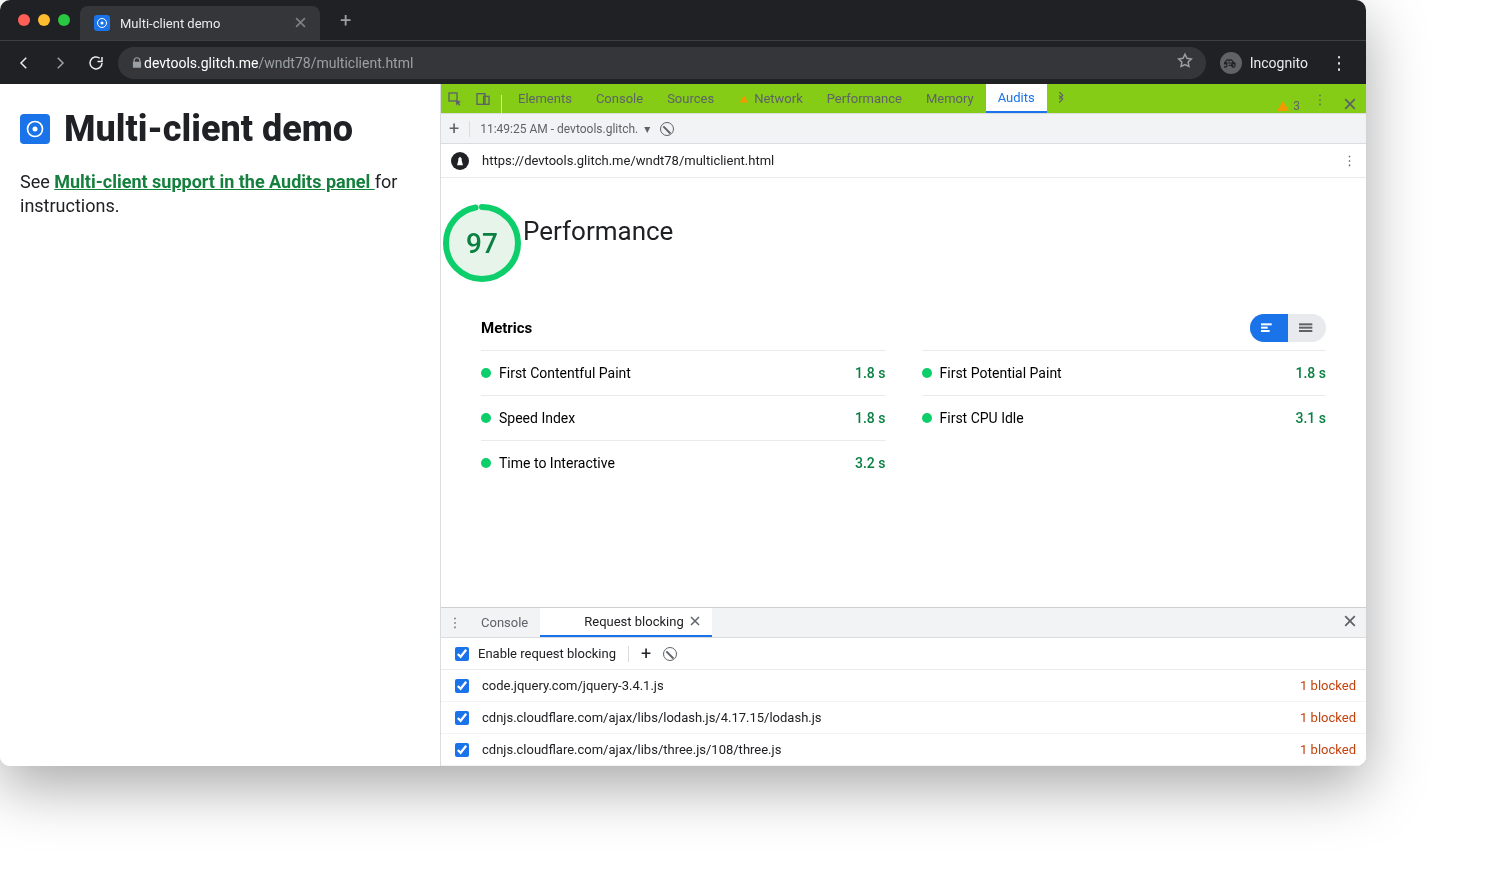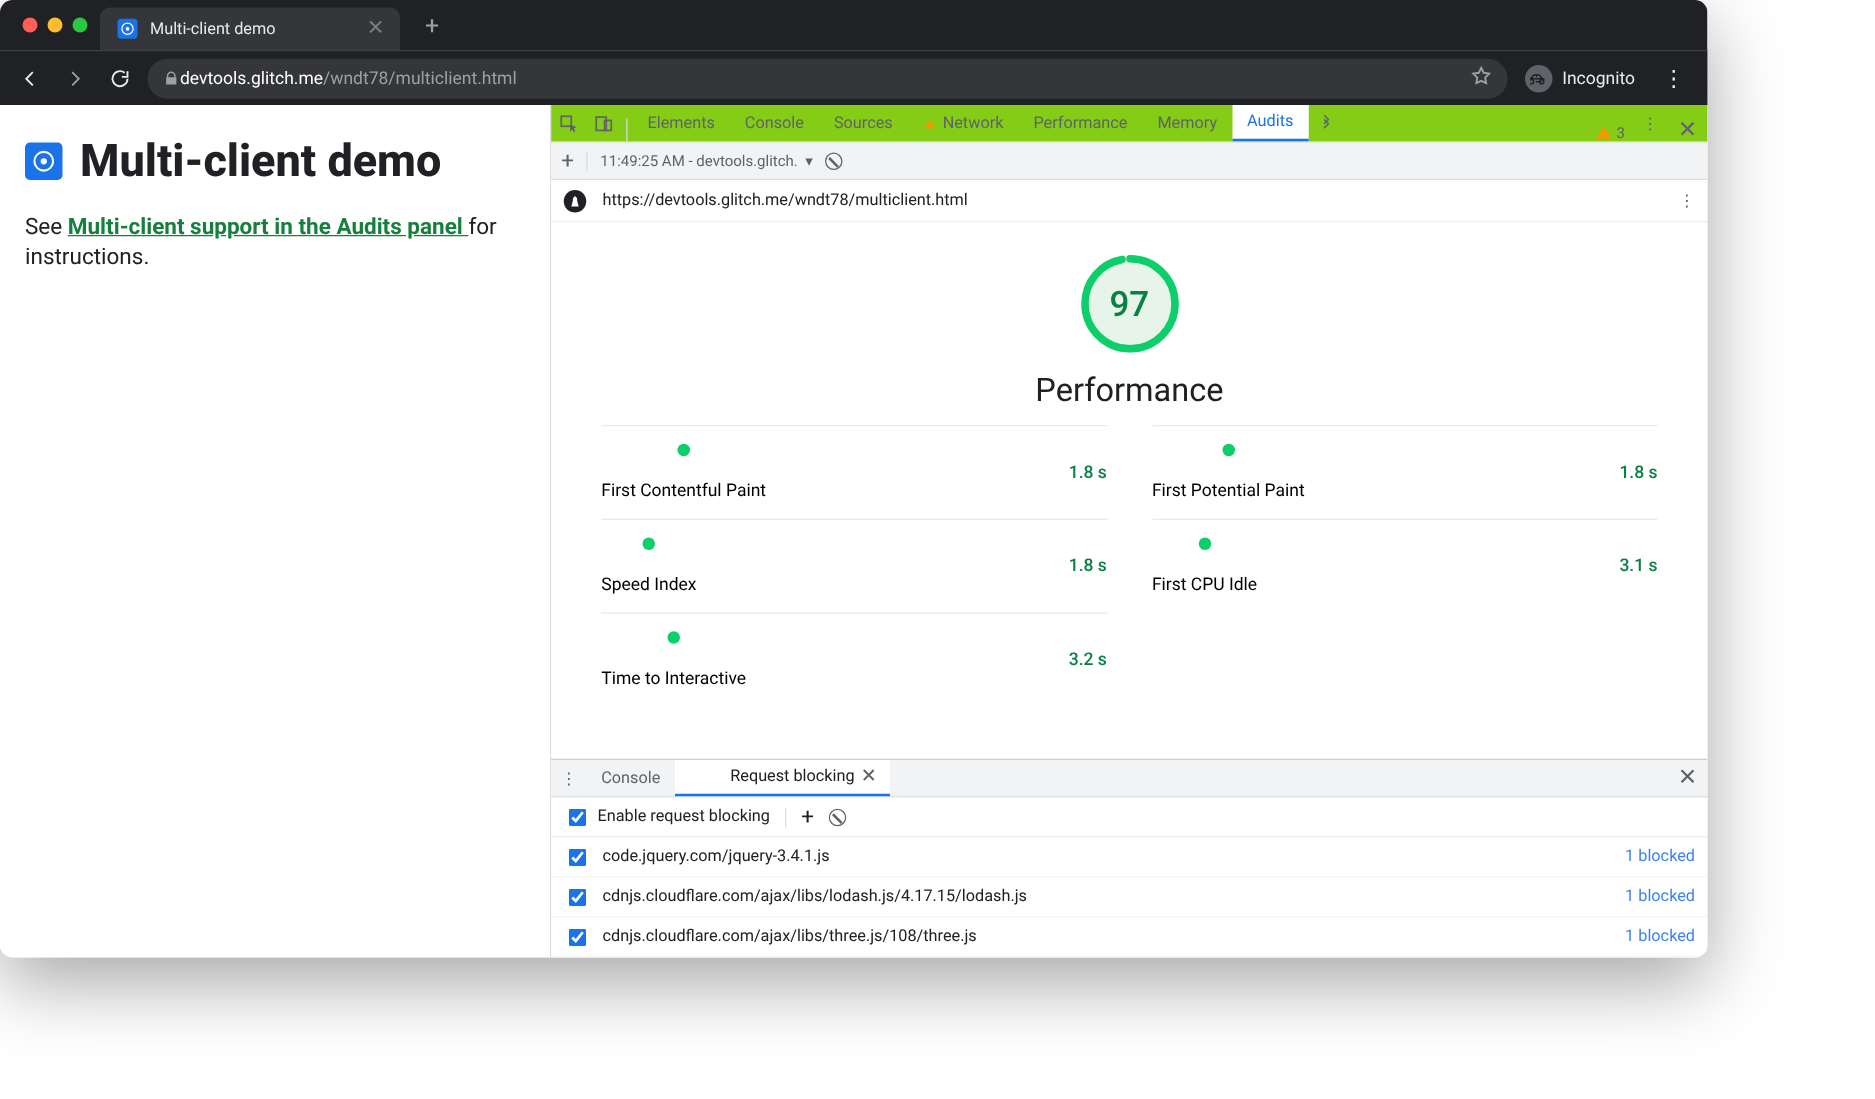--- a/index.html
+++ b/index.html
@@ -80,52 +80,52 @@
   .noentry::after{content:"";position:absolute;left:1px;right:1px;top:50%;height:1.6px;background:#5f6368;transform:rotate(45deg);transform-origin:center;}
 
   
   .aud-url{display:flex;align-items:center;height:34px;border-bottom:1px solid #e8eaed;padding:0 10px;gap:13px;font-size:13px;color:#202124;background:#fff;}
   .lh-icon{width:18px;height:18px;border-radius:50%;background:#202124;display:flex;align-items:center;justify-content:center;}
   .lh-icon svg{width:10px;height:10px;fill:#fff;}
   .aud-url .dots{margin-left:auto;color:#5f6368;cursor:pointer;}
 
   
   .aud-body{flex:1;overflow:auto;background:#fff;}
-  .score-wrap{display:flex;flex-direction:column;align-items:center;padding:24px 0 12px;}
+  .score-wrap{display:flex;flex-direction:row;align-items:flex-start;padding:24px 0 12px;}
   .gauge{width:82px;height:82px;position:relative;}
   .gauge svg{transform:rotate(-90deg);}
   .gauge .bg{stroke:#e6f4ea;}
   .gauge .fg{stroke:#0cce6b;stroke-linecap:round;}
   .gauge .num{position:absolute;inset:0;display:flex;align-items:center;justify-content:center;font-size:28px;font-weight:500;color:#0b8043;}
   .score-label{font-size:26px;color:#202124;margin-top:14px;}
 
   .metrics-head{display:flex;align-items:center;justify-content:space-between;padding:18px 40px 8px;}
   .metrics-head h3{margin:0;font-size:15px;font-weight:700;}
   .toggle{display:flex;background:#e8eaed;border-radius:16px;height:28px;overflow:hidden;}
   .toggle .seg{width:38px;display:flex;align-items:center;justify-content:center;color:#5f6368;cursor:pointer;}
   .toggle .seg.active{background:#1a73e8;color:#fff;}
   .seg svg{width:16px;height:10px;fill:currentColor;}
 
   .metrics-grid{display:grid;grid-template-columns:1fr 1fr;gap:0 36px;padding:0 40px;}
   .metric{display:flex;align-items:center;justify-content:space-between;padding:14px 0;border-top:1px solid #e8eaed;font-size:14px;}
-  .m-left{display:flex;align-items:center;gap:20px;flex-direction:column;}
+  .m-left{display:flex;align-items:center;gap:8px;}
   .m-dot{width:10px;height:10px;border-radius:50%;background:#0cce6b;}
   .m-val{color:#0b8043;font-weight:500;}
 
   
   .drawer{border-top:1px solid #cfcfcf;background:#f1f3f4;}
   .drawer-tabs{display:flex;align-items:center;height:30px;font-size:13px;color:#5f6368;border-bottom:1px solid #dadce0;}
   .drawer-tabs .dtab{padding:0 12px;height:100%;display:flex;align-items:center;gap:6px;cursor:pointer;}
   .drawer-tabs .dtab.active{color:#202124;border-bottom:2px solid #1a73e8;background:#fff;padding-left:44px;}
   .drawer-tabs .spacer{flex:1;}
   .drawer-tools{display:flex;align-items:center;height:32px;padding:0 10px;gap:12px;background:#fff;border-bottom:1px solid #e8eaed;font-size:13px;color:#202124;}
   input[type=checkbox]{accent-color:#1a73e8;width:14px;height:14px;}
   .block-list{background:#fff;}
   .block-row{display:flex;align-items:center;height:32px;padding:0 10px;gap:10px;font-size:13px;color:#202124;border-bottom:1px solid #f1f3f4;}
-  .block-row .count{margin-left:auto;color:#3b82f6;}
+  .block-row .count{margin-left:auto;color:#c2410c;}
 </style>
 </head>
 <body>
 
 <div class="chrome">
   <div class="tabstrip">
     <div class="traffic">
       <div class="dot red"></div>
       <div class="dot yellow"></div>
       <div class="dot green"></div>
@@ -289,20 +289,39 @@
         <div class="gauge">
           <svg width="82" height="82" viewBox="0 0 82 82">
             <circle class="bg" cx="41" cy="41" r="36" fill="#e6f4ea" stroke-width="6"></circle>
             <circle id="gauge-arc" class="fg" cx="41" cy="41" r="36" fill="none" stroke-width="6" stroke-dasharray="226.2" stroke-dashoffset="6.8"></circle>
           </svg>
           <div class="num">97</div>
         </div>
         <div class="score-label">Performance</div>
       </div>
 
+      <div class="metrics-head">
+        <h3>Metrics</h3>
+        <div class="toggle">
+          <div class="seg active">
+            <svg viewBox="0 0 24 14">
+                <rect x="0" y="0" width="16" height="3"></rect>
+                <rect x="0" y="5" width="10" height="3"></rect>
+                <rect x="0" y="10" width="13" height="3"></rect>
+              </svg>
+          </div>
+          <div class="seg">
+            <svg viewBox="0 0 24 14">
+                <rect x="0" y="0" width="20" height="3"></rect>
+                <rect x="0" y="5" width="20" height="3"></rect>
+                <rect x="0" y="10" width="20" height="3"></rect>
+              </svg>
+          </div>
+        </div>
+      </div>
 
       <div class="metrics-grid">
         <div id="metrics-col-left">
             <div class="metric">
               <div class="m-left">
                 <span class="m-dot"></span>
                 <span>First Contentful Paint</span>
               </div>
               <span class="m-val">1.8 s</span>
             </div>

